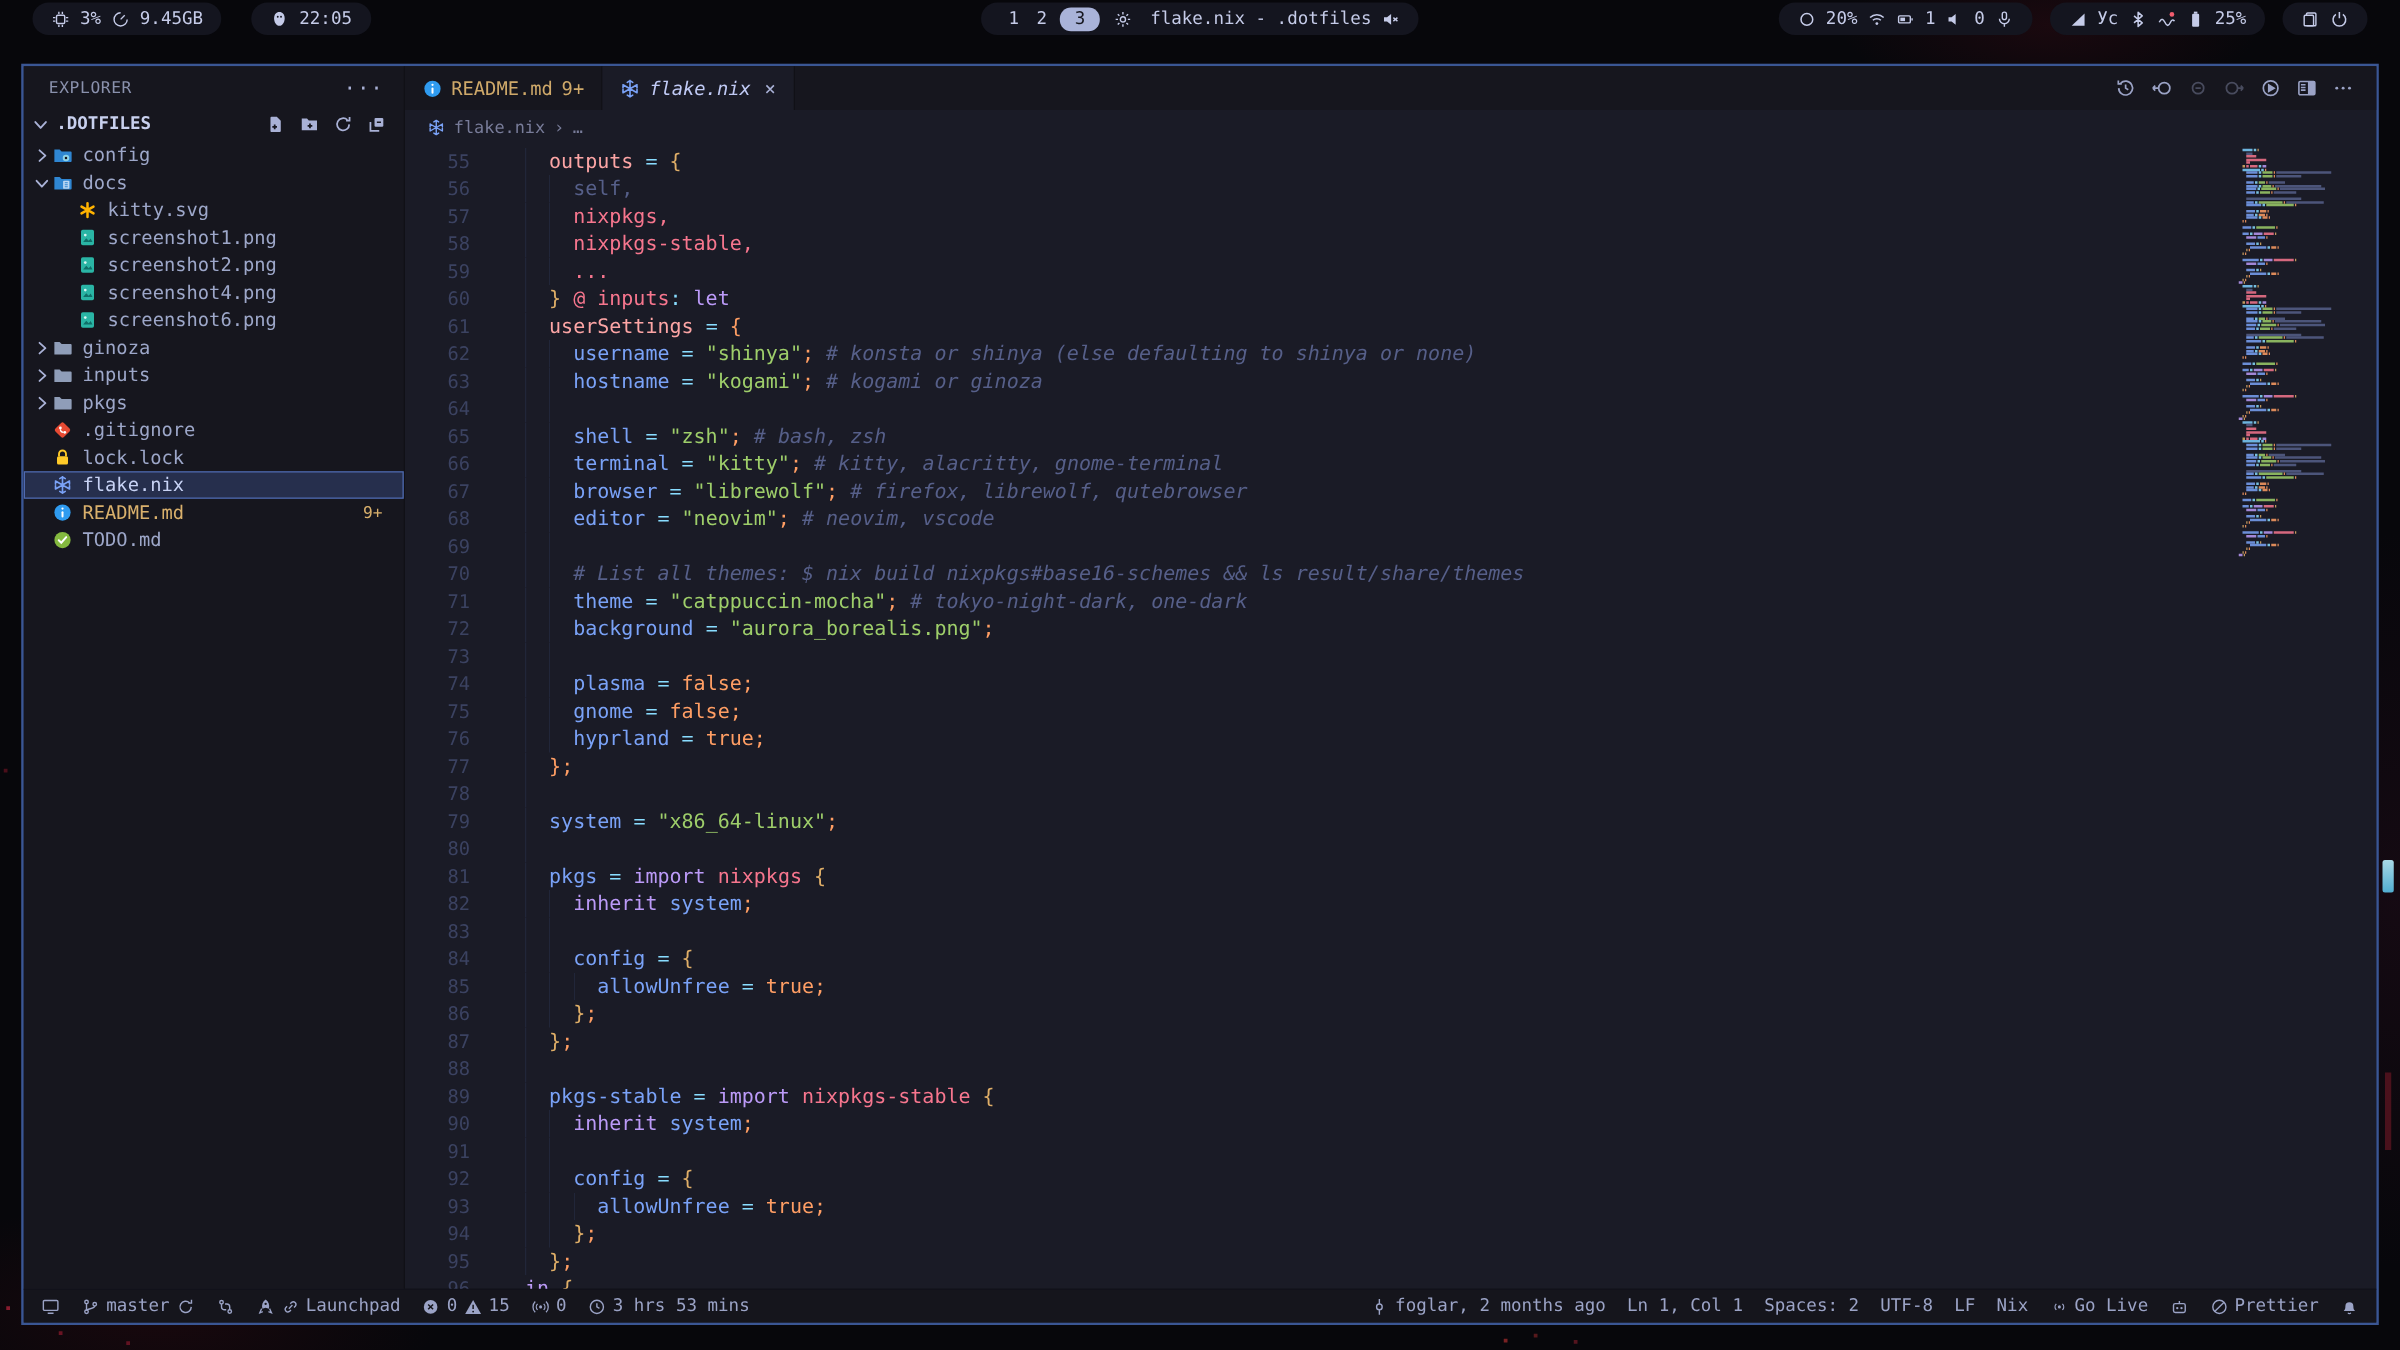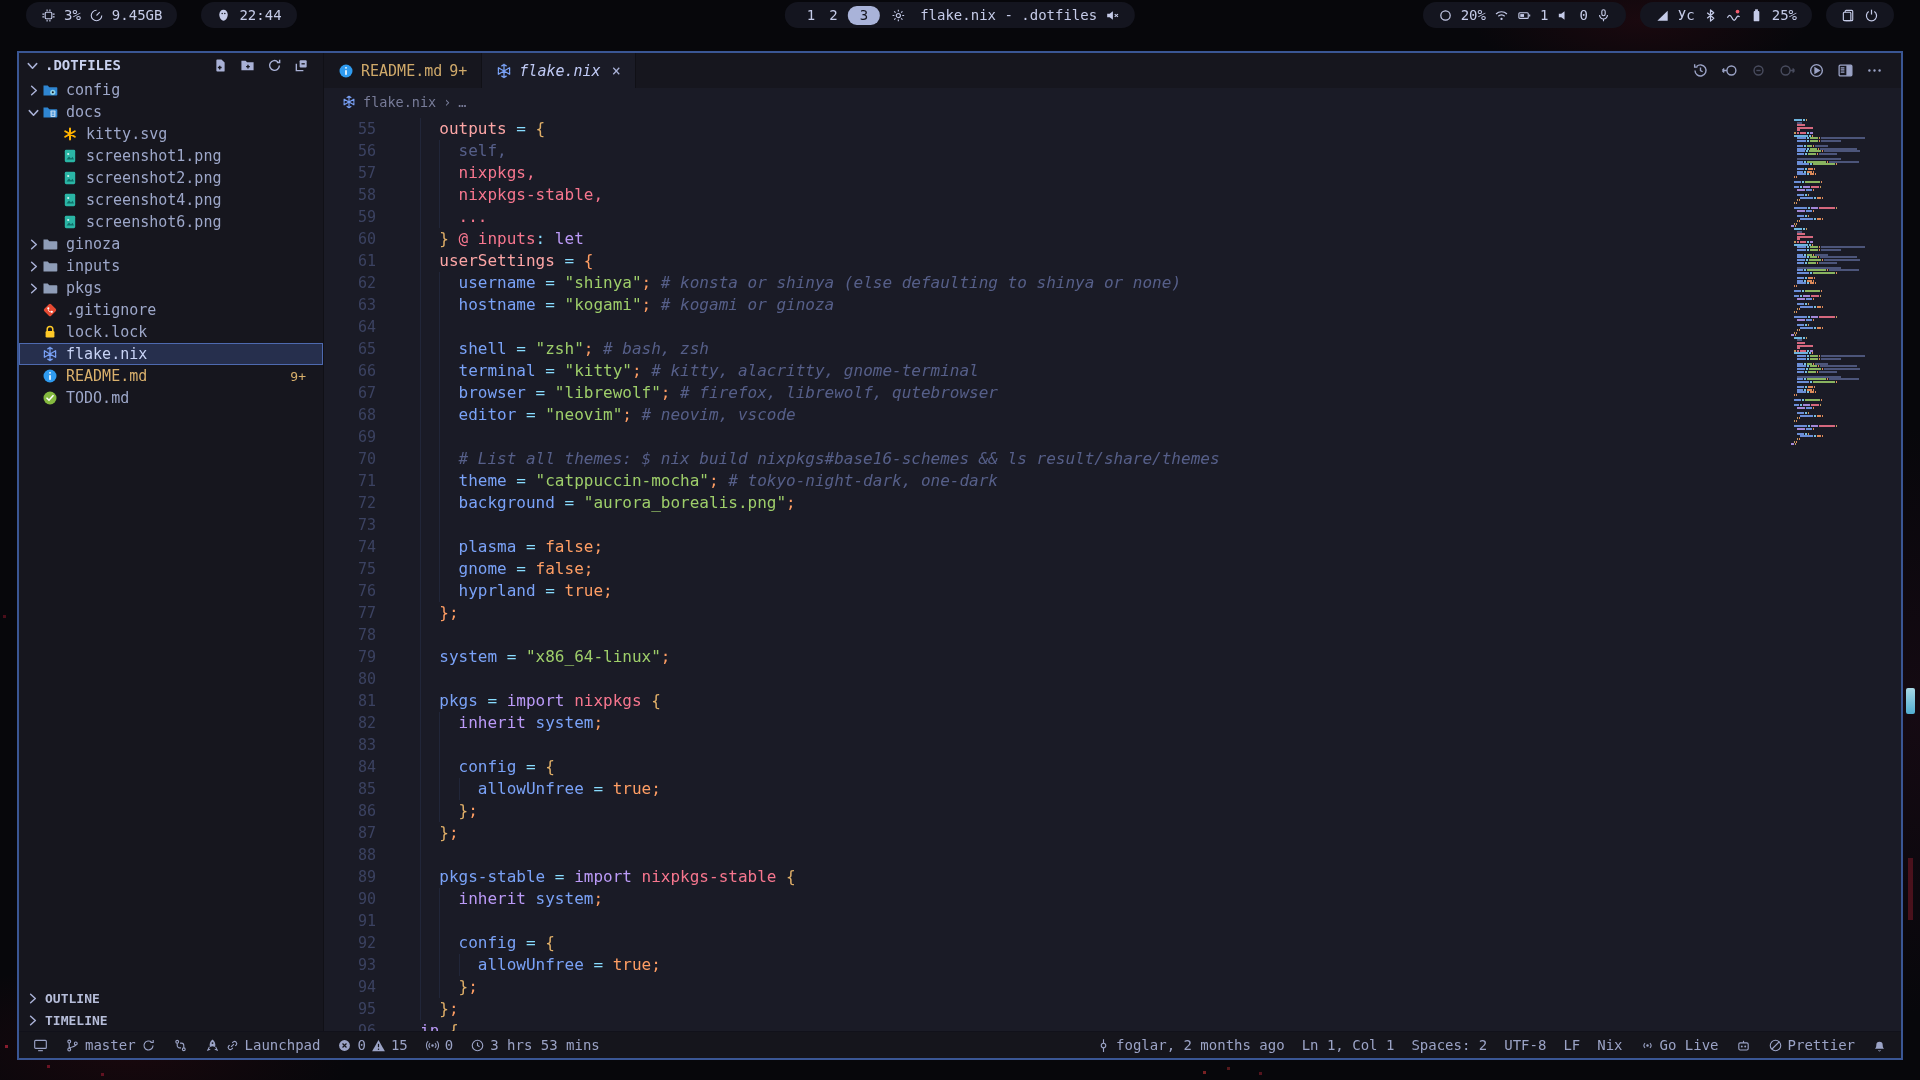--- a/index.html
+++ b/index.html
@@ -115,21 +115,21 @@
         <span>9.45GB</span>
       </div>
       <div class="pill">
         <span class="icon">
           <svg viewBox="0 0 16 16">
             <path d="M8 1.8c2.7 0 4.5 2.2 4.5 5.2 0 3.5-1.9 6.5-4.5 6.5S3.5 10.5 3.5 7C3.5 4 5.3 1.8 8 1.8z" fill="#c5cbe8"></path>
             <circle cx="6.6" cy="5.8" r=".8" fill="#14151f"></circle>
             <circle cx="9.4" cy="5.8" r=".8" fill="#14151f"></circle>
           </svg>
         </span>
-        <span>22:44</span>
+        <span>22:05</span>
       </div>
     </div>
   <div class="tb-center">
     <div class="pill">
       <span id="ws-box" style="display:flex;align-items:center">
           <span class="ws">1</span>
           <span class="ws">2</span>
           <span class="ws active">3</span>
         </span>
       <span class="icon">
@@ -221,20 +221,24 @@
             <path d="M5 3.8a5.4 5.4 0 1 0 6 0"></path>
           </svg>
         </span>
       </div>
     </div>
 </div>
 
 <div class="vsw">
   <div class="vsw-main">
     <aside class="sidebar">
+      <div class="exp-head">
+        <span>EXPLORER</span>
+        <span class="more">···</span>
+      </div>
       <div class="exp-root">
         <span class="tw">
             <svg viewBox="0 0 16 16" fill="none" stroke="#a9b1d6" stroke-width="1.6" stroke-linecap="round" stroke-linejoin="round">
               <path d="M3.5 6L8 11l4.5-5"></path>
             </svg>
           </span>
         <span>.DOTFILES</span>
         <span class="acts" id="exp-acts">
             <span class="icon">
               <svg viewBox="0 0 16 16">
@@ -437,38 +441,20 @@
             <span class="tw"></span>
             <span class="fi">
               <svg viewBox="0 0 16 16">
                 <circle cx="8" cy="8" r="6.5" fill="#84b93f"></circle>
                 <path d="M5 8.2l2 2 4-4.5" stroke="#fff" stroke-width="1.6" fill="none" stroke-linecap="round"></path>
               </svg>
             </span>
             <span>TODO.md</span>
           </div>
         </div>
-      <div class="side-bottom">
-        <div class="sec-row">
-          <span class="tw">
-              <svg viewBox="0 0 16 16" fill="none" stroke="#a9b1d6" stroke-width="1.6" stroke-linecap="round" stroke-linejoin="round">
-                <path d="M6 3.5L11 8l-5 4.5"></path>
-              </svg>
-            </span>
-          <span>OUTLINE</span>
-        </div>
-        <div class="sec-row">
-          <span class="tw">
-              <svg viewBox="0 0 16 16" fill="none" stroke="#a9b1d6" stroke-width="1.6" stroke-linecap="round" stroke-linejoin="round">
-                <path d="M6 3.5L11 8l-5 4.5"></path>
-              </svg>
-            </span>
-          <span>TIMELINE</span>
-        </div>
-      </div>
     </aside>
 
     <main class="edcol">
       <div class="tabbar">
         <div class="tab readme">
           <span class="ticon">
               <svg viewBox="0 0 16 16">
                 <circle cx="8" cy="8" r="6.5" fill="#2f9bf0"></circle>
                 <rect x="7.2" y="7" width="1.6" height="5" rx=".8" fill="#fff"></rect>
                 <circle cx="8" cy="4.8" r=".9" fill="#fff"></circle>

